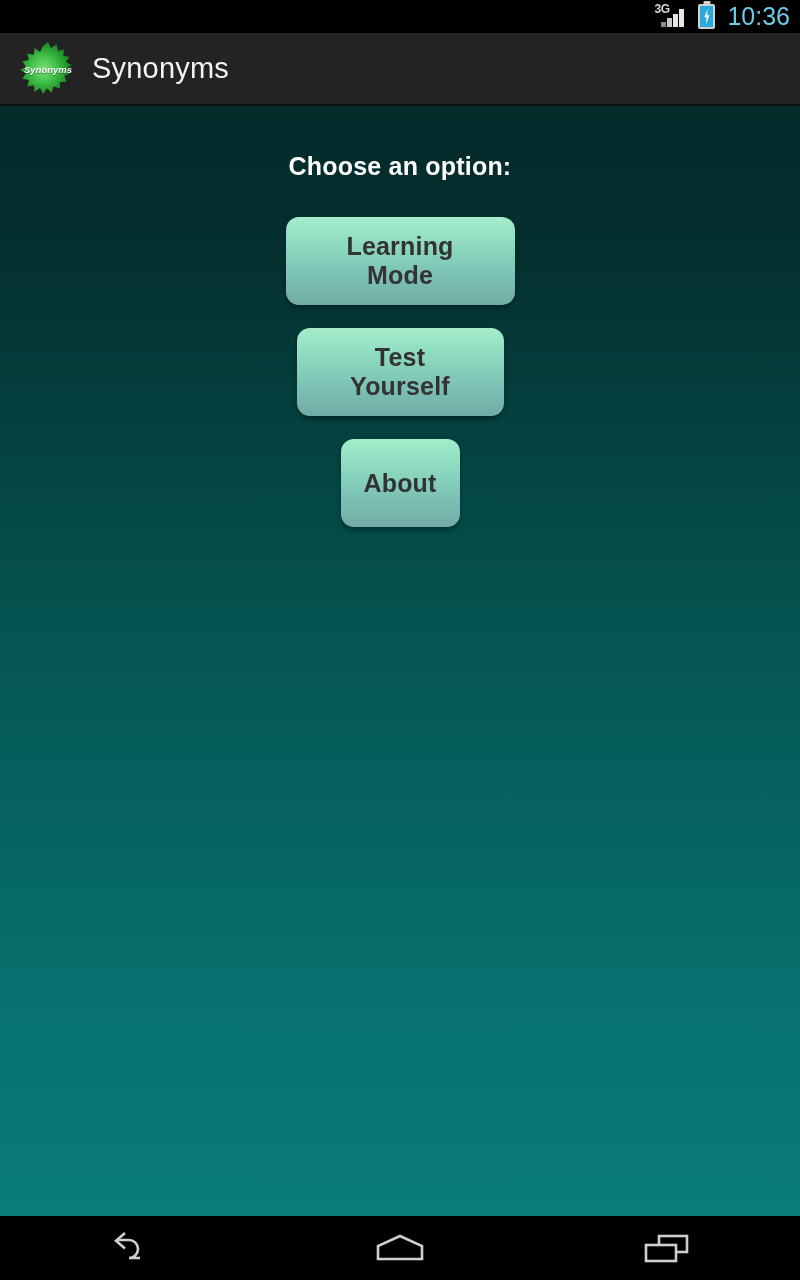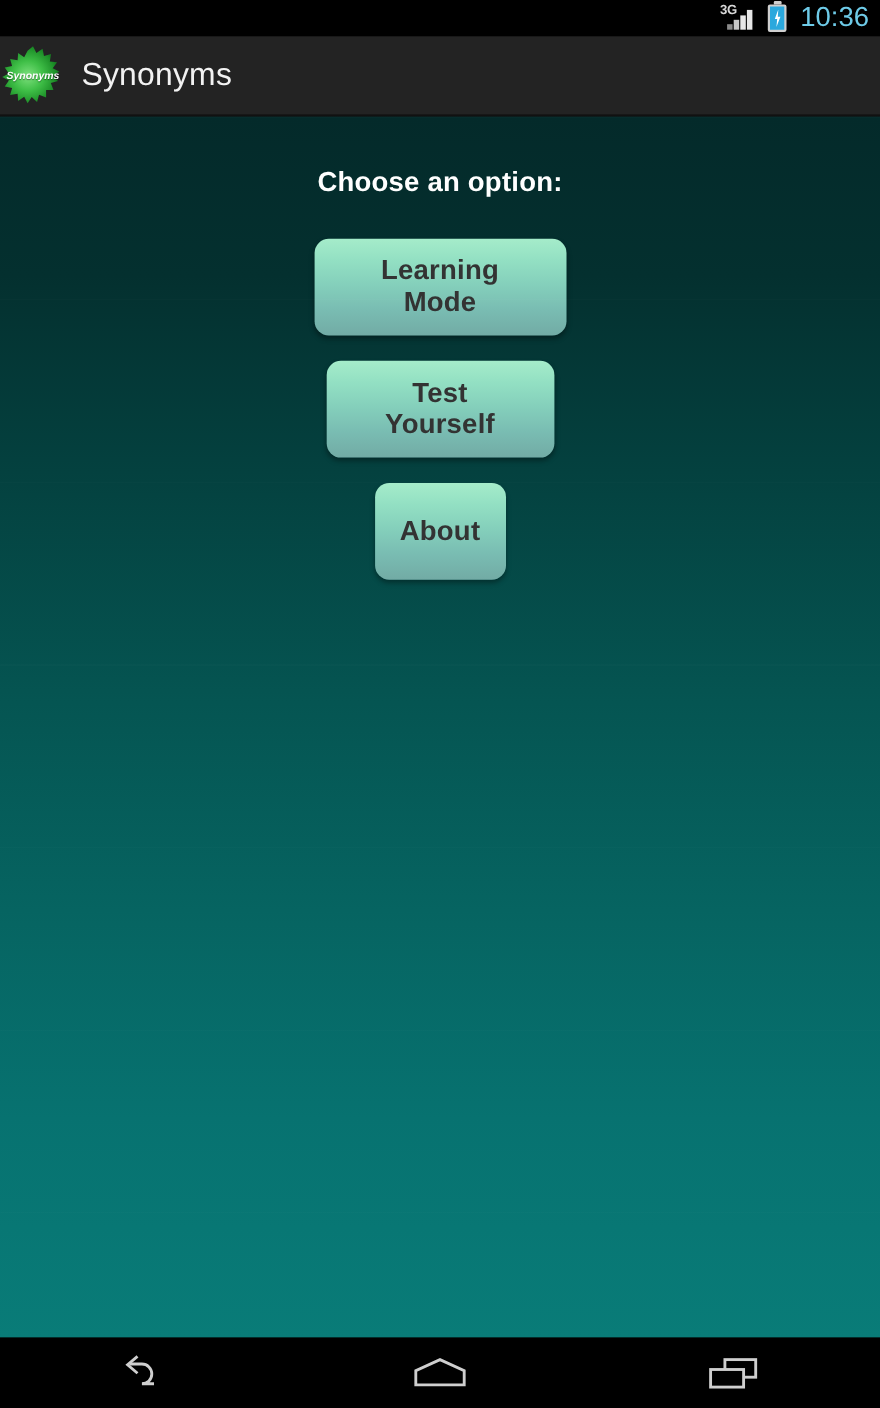--- a/index.html
+++ b/index.html
@@ -111,20 +111,21 @@
   
   #action-bar {
     position: absolute;
     top: 33px; left: 0;
     width: 800px;
     height: 73px;
     background: #232323;
     border-bottom: 2px solid #111111;
     display: flex;
     align-items: center;
+    padding-left: 18px;
   }
 
   #app-icon {
     position: relative;
     width: 60px;
     height: 58px;
     flex: 0 0 auto;
   }
   #app-icon svg { display: block; }
   .icon-label {

